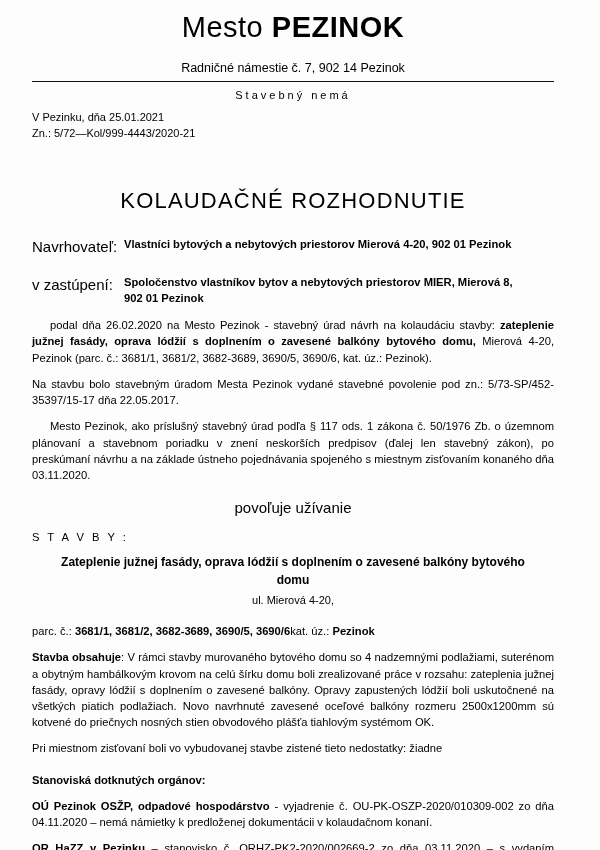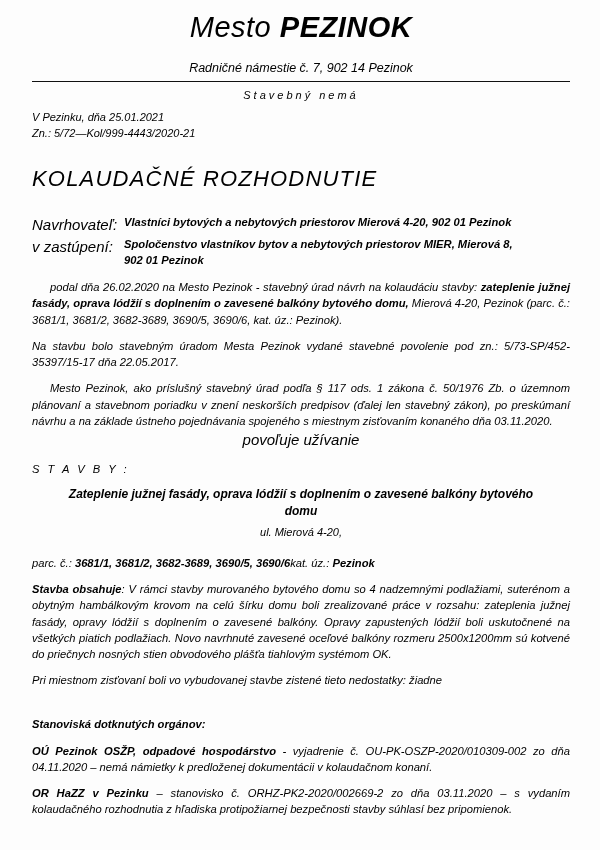--- a/index.html
+++ b/index.html
@@ -12,23 +12,22 @@
     background: #ffffff;
     font-family: "Liberation Serif", serif;
     color: #000000;
     overflow: hidden;
   }
   .page {
     position: relative;
     width: 600px;
     height: 850px;
     box-sizing: border-box;
-    padding: 8px 30px 0 32px;
+    padding: 8px 46px 0 32px;
     background: #fdfdfd;
-    font-style: italic;
   }
 
   
   .org-title {
     text-align: center;
     font-family: "Liberation Sans", sans-serif;
     font-weight: bold;
     font-size: 29px;
     letter-spacing: 0.5px;
     margin-top: 4px;
@@ -59,24 +58,25 @@
   
   .meta {
     font-family: "Liberation Sans", sans-serif;
     font-size: 11px;
     margin-top: 8px;
     line-height: 1.5;
   }
 
   
   .doc-title {
+    text-align: center;
     font-family: "Liberation Sans", sans-serif;
     font-size: 22px;
     letter-spacing: 1.2px;
-    margin-top: 24px;
+    margin-top: 46px;
     margin-bottom: 22px;
   }
 
   
   .body-text {
     font-family: "Liberation Sans", sans-serif;
     font-size: 11.2px;
     line-height: 1.45;
     text-align: justify;
   }
@@ -92,35 +92,36 @@
     font-size: 15px;
   }
   .applicant .val {
     flex: 1;
     font-weight: bold;
     font-size: 11.2px;
     line-height: 1.5;
   }
   .applicant-row2 {
     display: flex;
-    margin-top: 0;
+    margin-top: 16px;
   }
 
   p.para {
     margin: 10px 0 0 0;
     text-indent: 18px;
   }
   p.para.noind {
     text-indent: 0;
   }
 
   .permit-line {
     text-align: center;
     font-family: "Liberation Sans", sans-serif;
     font-size: 15px;
+    margin-top: 14px;
     margin-bottom: 10px;
   }
 
   .stavby-label {
     font-family: "Liberation Sans", sans-serif;
     font-size: 11.2px;
     letter-spacing: 2.5px;
     margin-top: 4px;
   }
 
@@ -144,21 +145,21 @@
     justify-content: flex-start;
     font-family: "Liberation Sans", sans-serif;
     font-size: 11.2px;
     margin-top: 14px;
   }
 
   .section-head {
     font-family: "Liberation Sans", sans-serif;
     font-weight: bold;
     font-size: 11.2px;
-    margin-top: 28px;
+    margin-top: 15px;
   }
   .inline-head {
     font-weight: bold;
   }
 
   .opinion {
     margin-top: 11px;
   }
 </style>
 </head>

